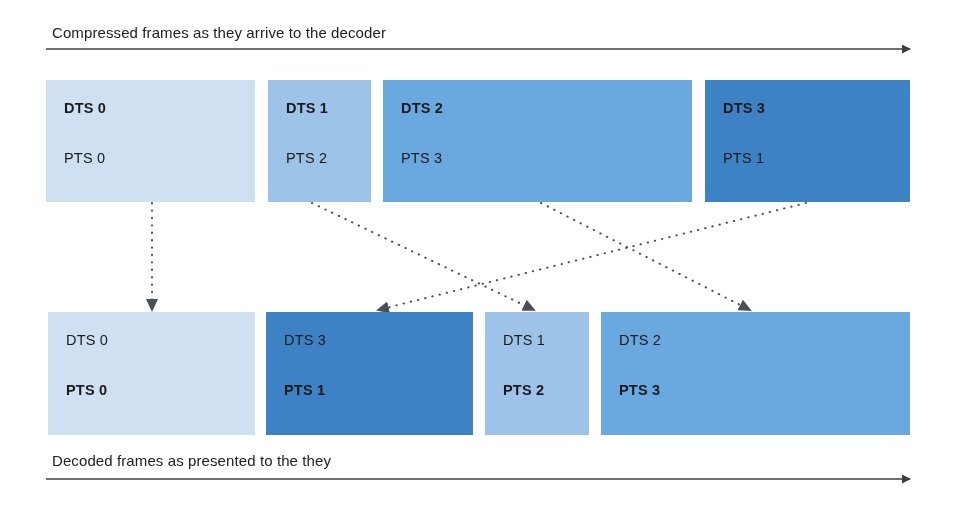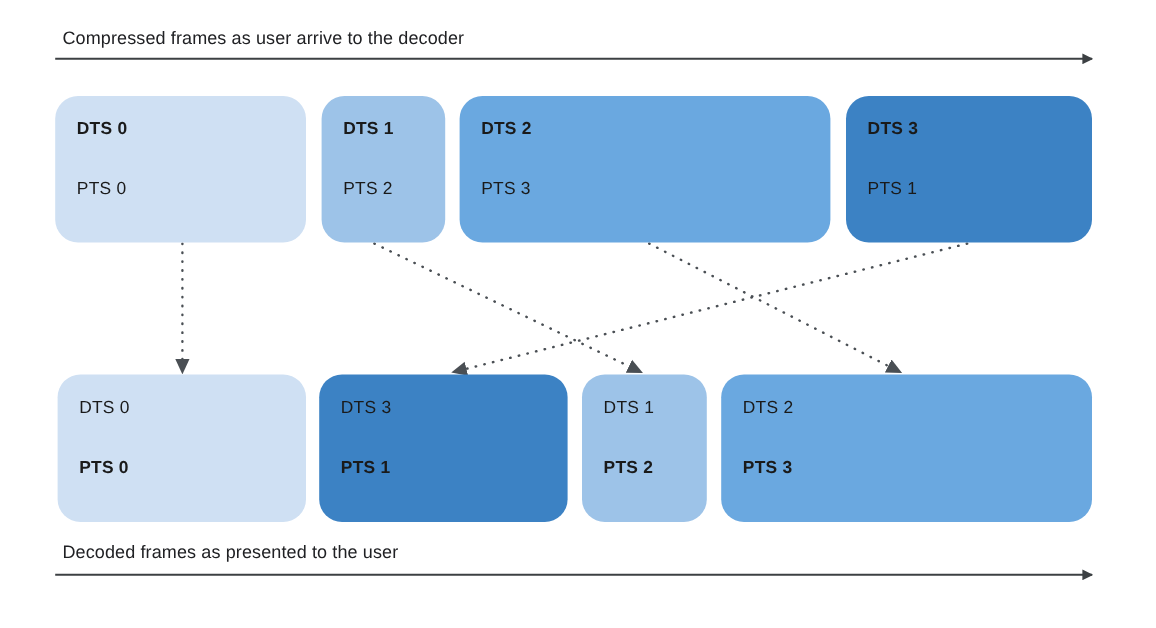--- a/index.html
+++ b/index.html
@@ -34,21 +34,20 @@
     top: 0;
     width: 963px;
     height: 523px;
     pointer-events: none;
   }
 
   .frame {
     position: absolute;
     box-sizing: border-box;
     padding: 0;
-    border-radius: 19px;
   }
   .frame .dts,
   .frame .pts {
     position: absolute;
     left: 18px;
     font-size: 14.5px;
     color: #1a1a1a;
     white-space: nowrap;
     letter-spacing: 0.2px;
   }
@@ -58,23 +57,23 @@
   .row-top .dts { font-weight: bold; }
   .row-top .pts { font-weight: normal; }
   .row-bottom .dts { font-weight: normal; }
   .row-bottom .pts { font-weight: bold; }
 </style>
 </head>
 <body>
 
 <div id="stage">
 
-  <div class="caption" id="caption-top">Compressed frames as user arrive to the decoder</div>
+  <div class="caption" id="caption-top">Compressed frames as they arrive to the decoder</div>
 
-  <div class="caption" id="caption-bottom">Decoded frames as presented to the user</div>
+  <div class="caption" id="caption-bottom">Decoded frames as presented to the they</div>
 
   <svg class="axis-svg">
     <defs>
       <marker id="arrowSolid" markerWidth="9" markerHeight="9" refX="8" refY="4.5" orient="auto" markerUnits="userSpaceOnUse">
         <path d="M0,0 L9,4.5 L0,9 z" fill="#3c4043"></path>
       </marker>
       <marker id="arrowDot" markerWidth="13" markerHeight="13" refX="11" refY="6.5" orient="auto" markerUnits="userSpaceOnUse">
         <path d="M0,0.5 L13,6.5 L0,12.5 z" fill="#4a4f54"></path>
       </marker>
     </defs>

